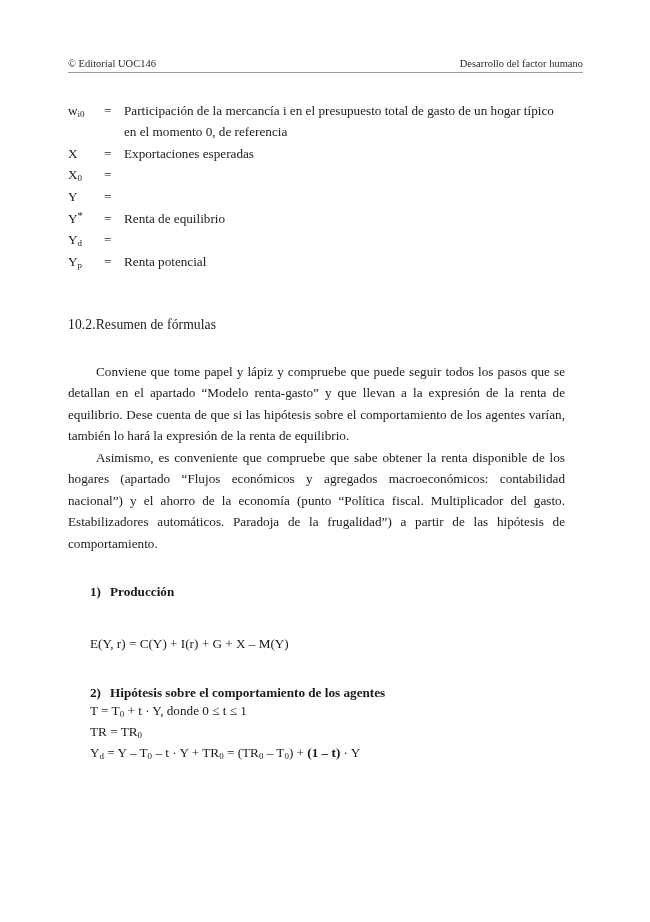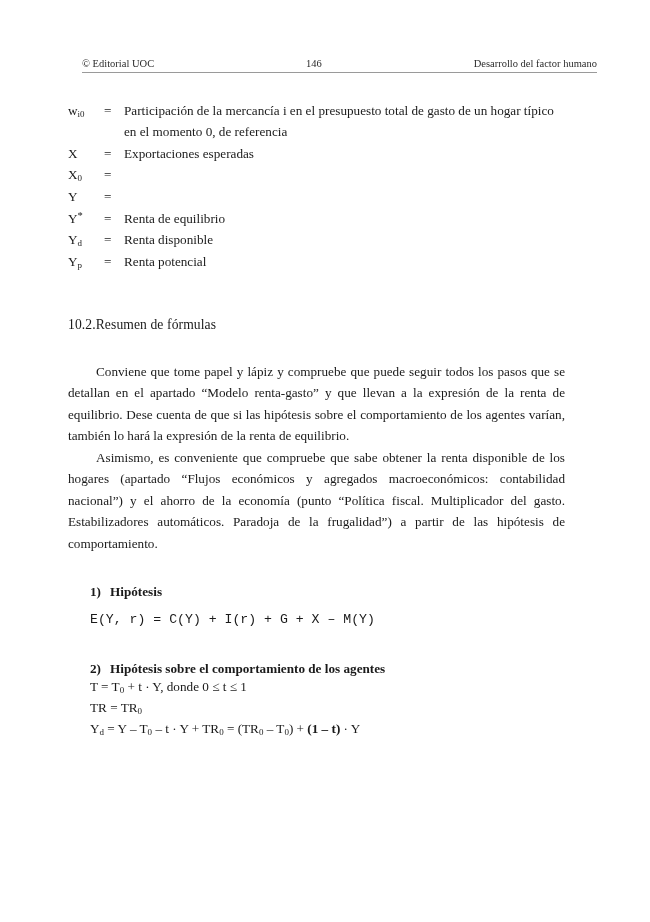--- a/index.html
+++ b/index.html
@@ -13,32 +13,32 @@
     height: 922px;
     background: #ffffff;
     font-family: "Liberation Serif", "DejaVu Serif", serif;
     color: #1a1a1a;
     overflow: hidden;
   }
 
   
   .runhead {
     position: absolute;
-    left: 82px;
+    left: 68px;
     top: 58px;
     width: 515px;
     display: flex;
     align-items: baseline;
     font-size: 10.5px;
     color: #2b2b2b;
     padding-bottom: 3px;
     border-bottom: 1px solid #9a9a9a;
   }
   .runhead-left   { flex: 0 0 auto; }
-  .runhead-center { flex: 1 1 auto; text-align: center; }
+  .runhead-center { flex: 1 1 auto; text-align: left; }
   .runhead-right  { flex: 0 0 auto; text-align: right; }
 
   
   .body {
     position: absolute;
     left: 68px;
     top: 100px;
     width: 497px;
   }
 
@@ -96,21 +96,21 @@
   .item-1 { margin-top: 30px; }
   .item-2 { margin-top: 30px; }
 
   
   .formula-block { margin-left: 22px; }
   .formula {
     font-size: 13.2px;
     line-height: 1.58;
     white-space: nowrap;
   }
-  .formula.spaced { margin-top: 10px; font-family: Liberation Mono, monospace; }
+  .formula.spaced { margin-top: 34px; }
   .b { font-weight: bold; }
 </style>
 </head>
 <body>
 
 <div class="page">
 
   <div class="runhead">
     <span class="runhead-left">© Editorial UOC</span>
     <span class="runhead-center">146</span>
@@ -145,39 +145,38 @@
 
       <div class="defrow">
         <span class="defterm"><span>Y</span><sup>*</sup></span>
         <span class="defeq">=</span>
         <span class="defdesc">Renta de equilibrio</span>
       </div>
 
       <div class="defrow">
         <span class="defterm"><span>Y</span><sub>d</sub></span>
         <span class="defeq">=</span>
-        <span class="defdesc">Renta disponible</span>
       </div>
 
       <div class="defrow">
         <span class="defterm"><span>Y</span><sub>p</sub></span>
         <span class="defeq">=</span>
         <span class="defdesc">Renta potencial</span>
       </div>
 
     </div>
 
     <h2 class="section-title">10.2.Resumen de fórmulas</h2>
 
     <p class="para first">Conviene que tome papel y lápiz y compruebe que puede seguir todos los pasos que se detallan en el apartado “Modelo renta-gasto” y que llevan a la expresión de la renta de equilibrio. Dese cuenta de que si las hipótesis sobre el comportamiento de los agentes varían, también lo hará la expresión de la renta de equilibrio.</p>
     <p class="para next">Asimismo, es conveniente que compruebe que sabe obtener la renta disponible de los hogares (apartado “Flujos económicos y agregados macroeconómicos: contabilidad nacional”) y el ahorro de la economía (punto “Política fiscal. Multiplicador del gasto. Estabilizadores automáticos. Paradoja de la frugalidad”) a partir de las hipótesis de comportamiento.</p>
 
     <div class="item item-1">
       <span class="item-num">1)</span>
-      <span class="item-label">Hipótesis</span>
+      <span class="item-label">Producción</span>
     </div>
 
     <div class="formula-block">
       <div class="formula spaced">E(Y, r) = C(Y) + I(r) + G + X – M(Y)</div>
     </div>
 
     <div class="item item-2">
       <span class="item-num">2)</span>
       <span class="item-label">Hipótesis sobre el comportamiento de los agentes</span>
     </div>

